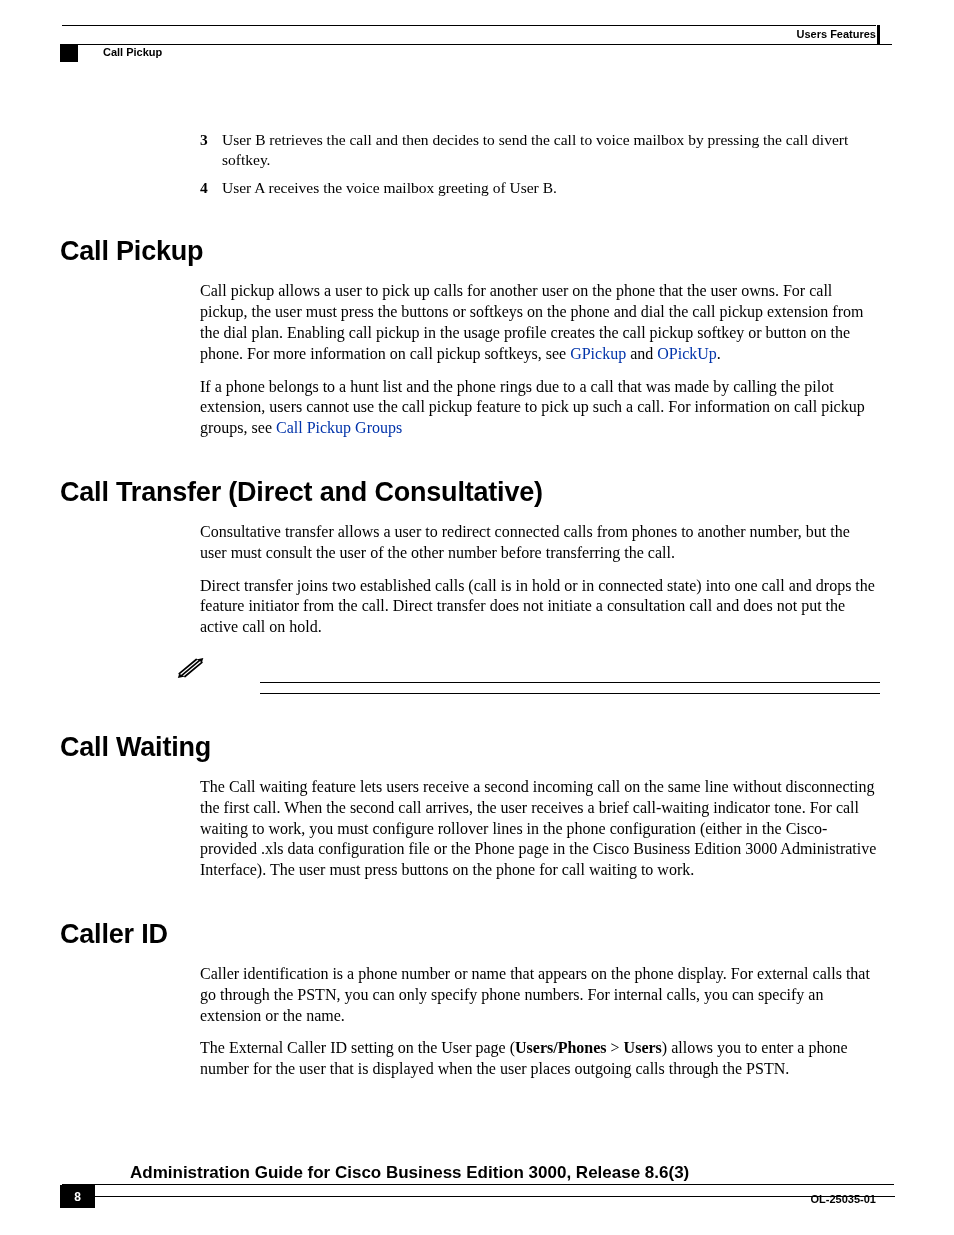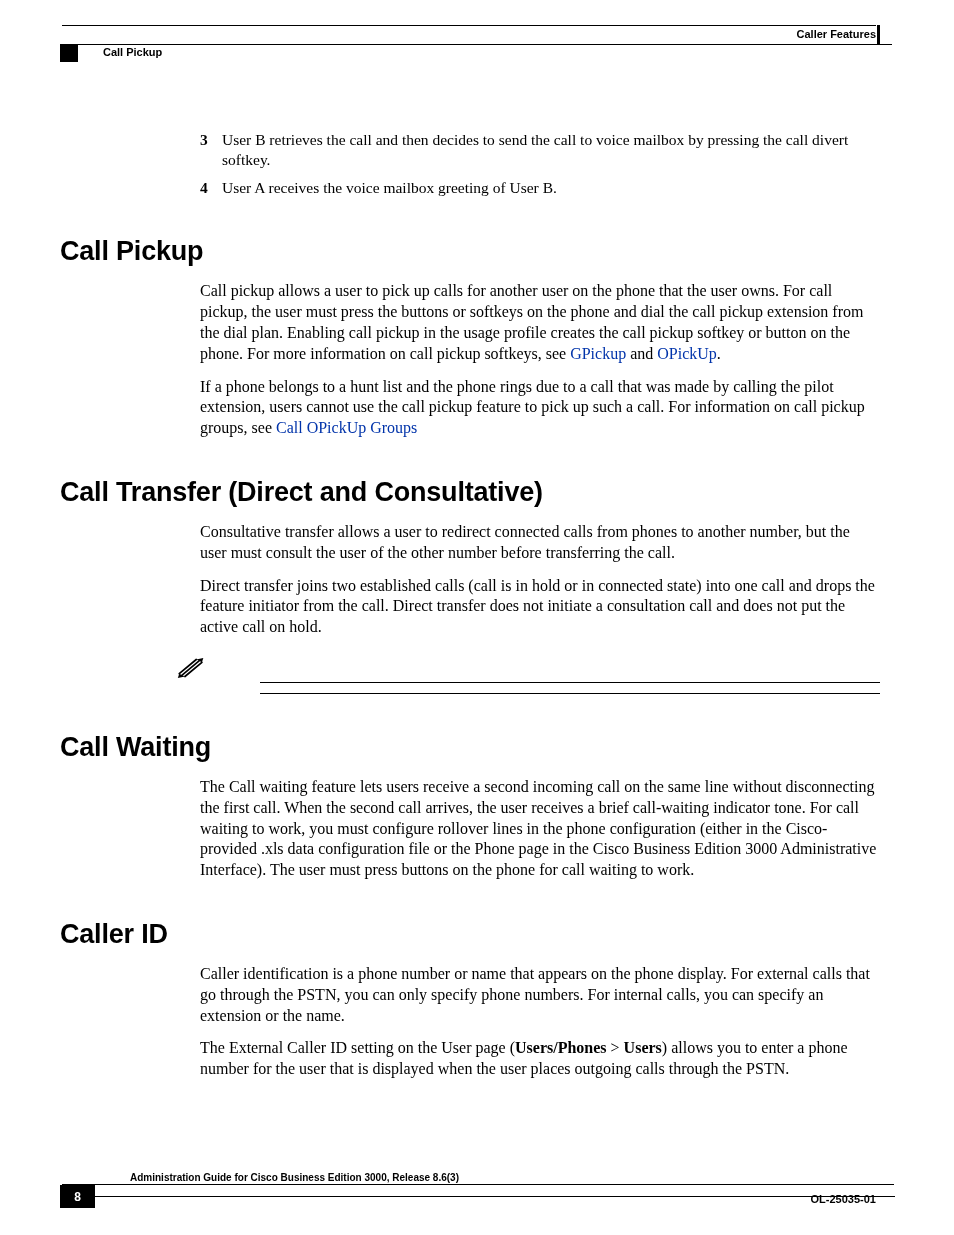--- a/index.html
+++ b/index.html
@@ -154,21 +154,21 @@
     left: 62px;
     width: 832px;
     border-top: 1px solid #000;
   }
   .ftr-title {
     position: absolute;
     bottom: 52px;
     left: 130px;
     font-family: Arial, Helvetica, sans-serif;
     font-weight: bold;
-    font-size: 10px;
+    font-size: 17px;
   }
   .ftr-rule-bot {
     position: absolute;
     bottom: 38px;
     left: 95px;
     width: 800px;
     border-top: 1px solid #000;
   }
   .ftr-pagebox {
     position: absolute;
@@ -195,42 +195,42 @@
     padding-left: 32px;
   }
 </style>
 </head>
 <body>
 
 <div class="page">
 
   <div class="hdr-rule-top"></div>
   <div class="hdr-right-bar"></div>
-  <div class="hdr-right">Caller Features</div>
+  <div class="hdr-right">Users Features</div>
   <div class="hdr-rule-bot"></div>
   <div class="hdr-left-block"></div>
   <div class="hdr-left">Call Pickup</div>
 
   <div class="content">
 
     <div class="ol-row">
       <div class="ol-num">3</div>
       <div class="ol-txt">User B retrieves the call and then decides to send the call to voice mailbox by pressing the call divert softkey.</div>
     </div>
     <div class="ol-row">
       <div class="ol-num">4</div>
       <div class="ol-txt">User A receives the voice mailbox greeting of User B.</div>
     </div>
 
     <h2 class="section">Call Pickup</h2>
     <div class="para">
       <span>Call pickup allows a user to pick up calls for another user on the phone that the user owns. For call pickup, the user must press the buttons or softkeys on the phone and dial the call pickup extension from the dial plan. Enabling call pickup in the usage profile creates the call pickup softkey or button on the phone. For more information on call pickup softkeys, see </span><a class="link">GPickup</a><span> and </span><a class="link">OPickUp</a><span>.</span>
     </div>
     <div class="para">
-      <span>If a phone belongs to a hunt list and the phone rings due to a call that was made by calling the pilot extension, users cannot use the call pickup feature to pick up such a call. For information on call pickup groups, see </span><a class="link">Call OPickUp Groups</a>
+      <span>If a phone belongs to a hunt list and the phone rings due to a call that was made by calling the pilot extension, users cannot use the call pickup feature to pick up such a call. For information on call pickup groups, see </span><a class="link">Call Pickup Groups</a>
     </div>
 
     <h2 class="section">Call Transfer (Direct and Consultative)</h2>
     <div class="para">Consultative transfer allows a user to redirect connected calls from phones to another number, but the user must consult the user of the other number before transferring the call.</div>
     <div class="para">Direct transfer joins two established calls (call is in hold or in connected state) into one call and drops the feature initiator from the call. Direct transfer does not initiate a consultation call and does not put the active call on hold.</div>
 
     <div class="note-block">
       <svg class="note-pen" viewBox="0 0 48 32">
         <g stroke="#000" stroke-width="2.4" fill="none" stroke-linecap="round">
           <line x1="6" y1="24" x2="30" y2="4"></line>

